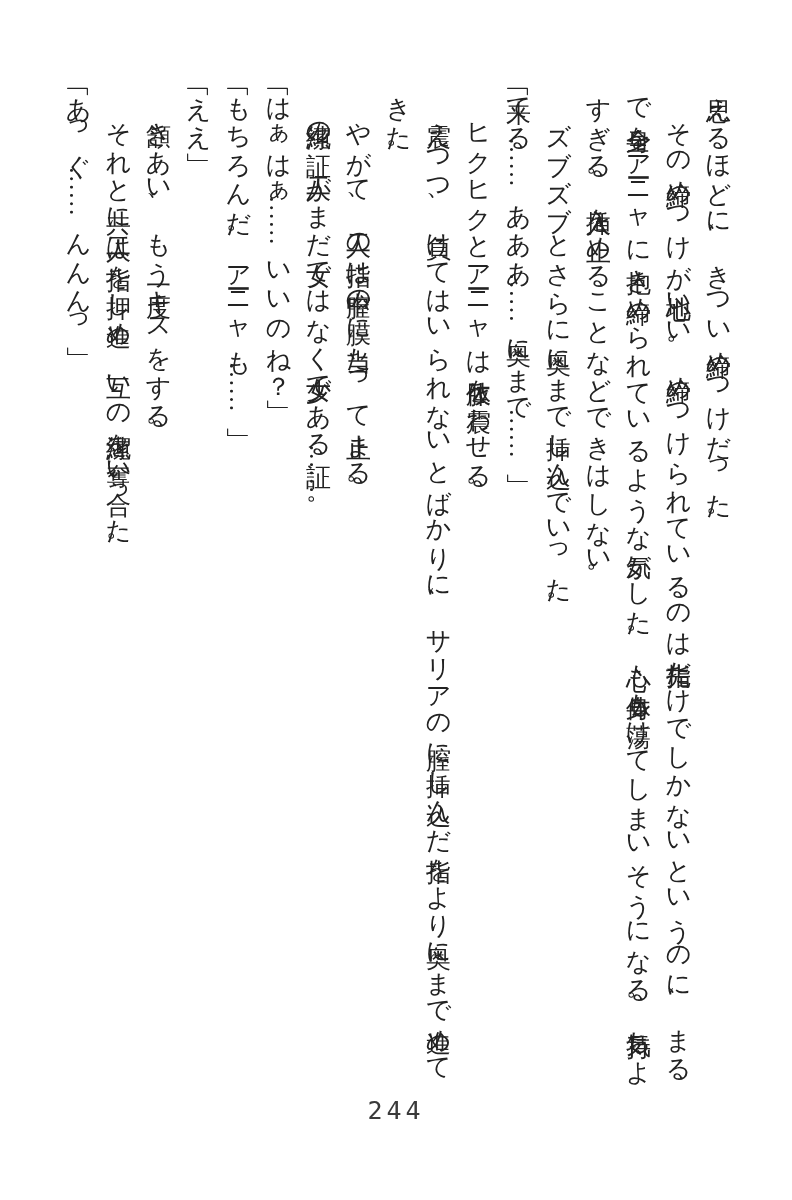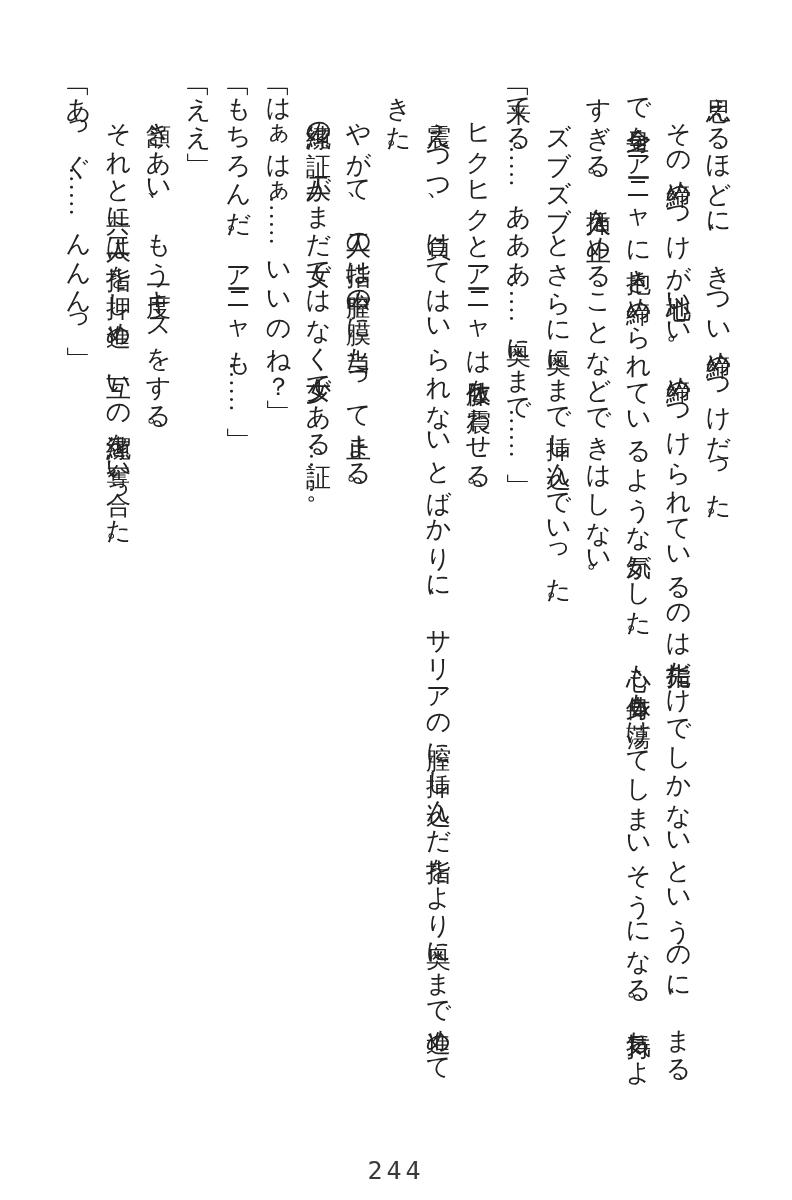--- a/index.html
+++ b/index.html
@@ -29,21 +29,21 @@
   }
   .para {
     margin: 0;
     padding: 0;
   }
   .para.indent {
     text-indent: 1em;
   }
   .page-number {
     position: absolute;
-    top: 1156px;
+    top: 1096px;
     left: 0;
     width: 100%;
     text-align: center;
     font-family: "DejaVu Sans Mono", monospace;
     font-size: 25px;
     letter-spacing: 4px;
     color: #3a3a3a;
   }
 </style>
 </head>

